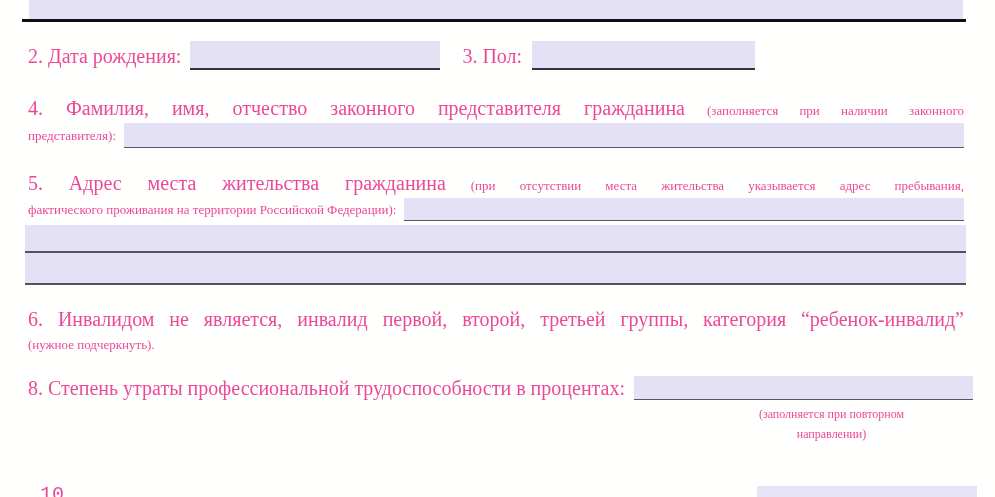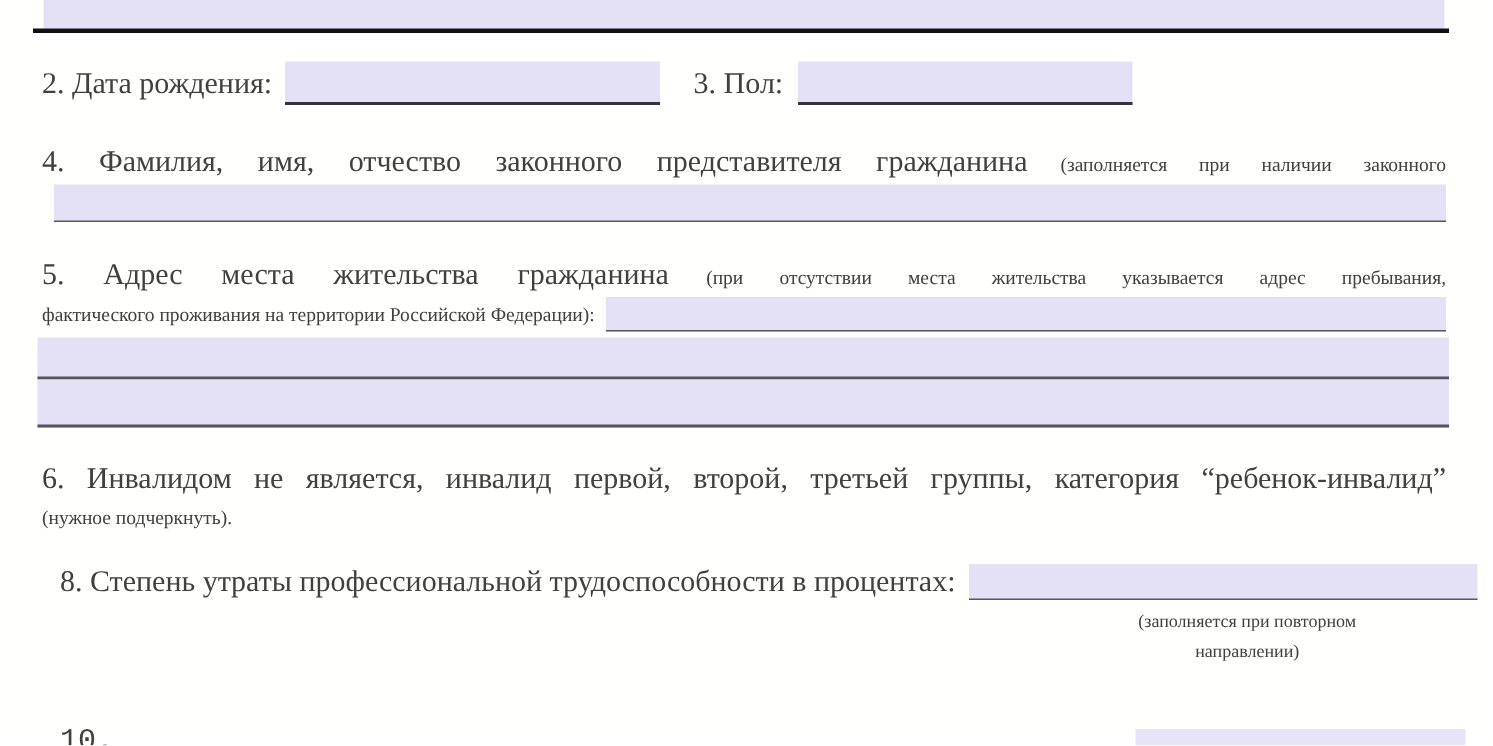--- a/index.html
+++ b/index.html
@@ -2,21 +2,21 @@
 <html><head>
 <meta charset="utf-8">
 <style>
   html,body{margin:0;padding:0;background:#fff;}
   #page{
     position:relative;
     width:995px;height:497px;
     overflow:hidden;
     background:#fffffe;
     font-family:"Liberation Serif","DejaVu Serif",serif;
-    color:#404040;
+    color:#ec4899;
   }
   .row{position:absolute;}
   .main-txt{font-size:20px;}
   .small-txt{font-size:13px;}
   .just{text-align:justify;text-align-last:justify;}
   .fld{
     background:#e4e1f6;
     border-bottom:2px solid #33333d;
   }
   .fld-gray{
@@ -45,40 +45,41 @@
     <span class="main-txt nowrap" style="line-height:27px;margin-left:22px;font-family:Liberation Serif, serif;">3. Пол:</span>
     <div class="fld" style="width:223px;height:27px;margin-left:10px;"></div>
   </div>
 
   <div class="row just" style="left:28px;top:95px;width:936px;height:27px;line-height:26px;">
     <span class="main-txt">4. Фамилия, имя, отчество законного представителя гражданина</span>
     <span class="small-txt">(заполняется при наличии законного</span>
   </div>
 
   <div class="row flexline" style="left:28px;top:122px;width:936px;height:26px;">
+    <span class="small-txt nowrap" style="line-height:24px;">представителя):</span>
     <div class="fld-gray" style="flex:1;height:24px;margin-left:8px;"></div>
   </div>
 
   <div class="row just" style="left:28px;top:170px;width:936px;height:27px;line-height:26px;">
     <span class="main-txt">5. Адрес места жительства гражданина</span>
     <span class="small-txt">(при отсутствии места жительства указывается адрес пребывания,</span>
   </div>
 
   <div class="row flexline" style="left:28px;top:197px;width:936px;height:24px;justify-content:space-between;">
     <span class="small-txt nowrap" style="line-height:22px;">фактического проживания на территории Российской Федерации):</span>
     <div class="fld-gray" style="flex:1;height:22px;margin-left:8px;"></div>
   </div>
 
   <div class="row band" style="left:25px;top:225px;width:941px;height:26px;"></div>
   <div class="row band" style="left:25px;top:253px;width:941px;height:30px;"></div>
 
   <div class="row just main-txt" style="left:28px;top:306px;width:936px;height:28px;line-height:27px;">6. Инвалидом не является, инвалид первой, второй, третьей группы, категория “ребенок-инвалид”</div>
   <div class="row small-txt" style="left:28px;top:335px;height:21px;line-height:20px;">(нужное подчеркнуть).</div>
 
-  <div class="row flexline" style="left:28px;top:376px;width:945px;height:24px;margin-left:12px;">
+  <div class="row flexline" style="left:28px;top:376px;width:945px;height:24px;">
     <span class="main-txt nowrap" style="line-height:23px;">8. Степень утраты профессиональной трудоспособности в процентах:</span>
     <div class="fld-gray" style="flex:1;height:23px;margin-left:9px;"></div>
   </div>
   <div class="row note-center" style="left:690px;top:404px;width:283px;">
     <div>(заполняется при повторном</div>
     <div>направлении)</div>
   </div>
 
 
   <div class="row main-txt" style="left:40px;top:483px;height:14px;line-height:24px;overflow:hidden;font-family:Liberation Mono, monospace;">10.</div>

